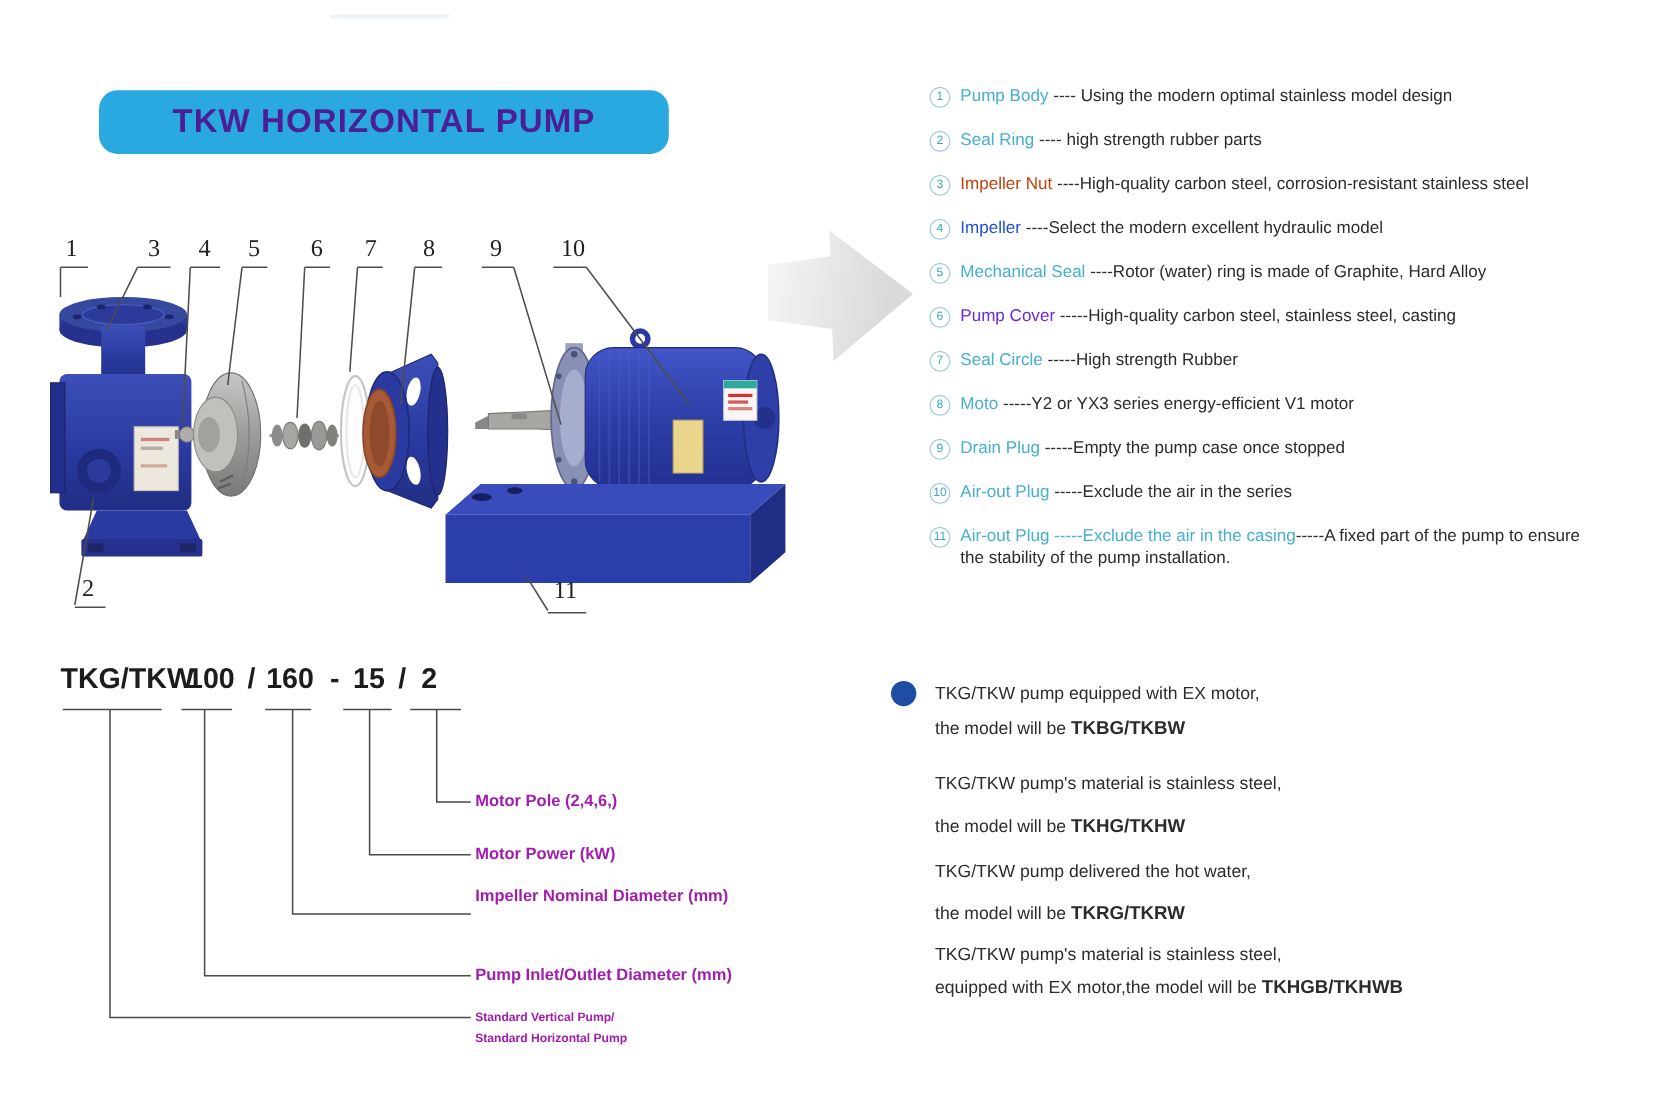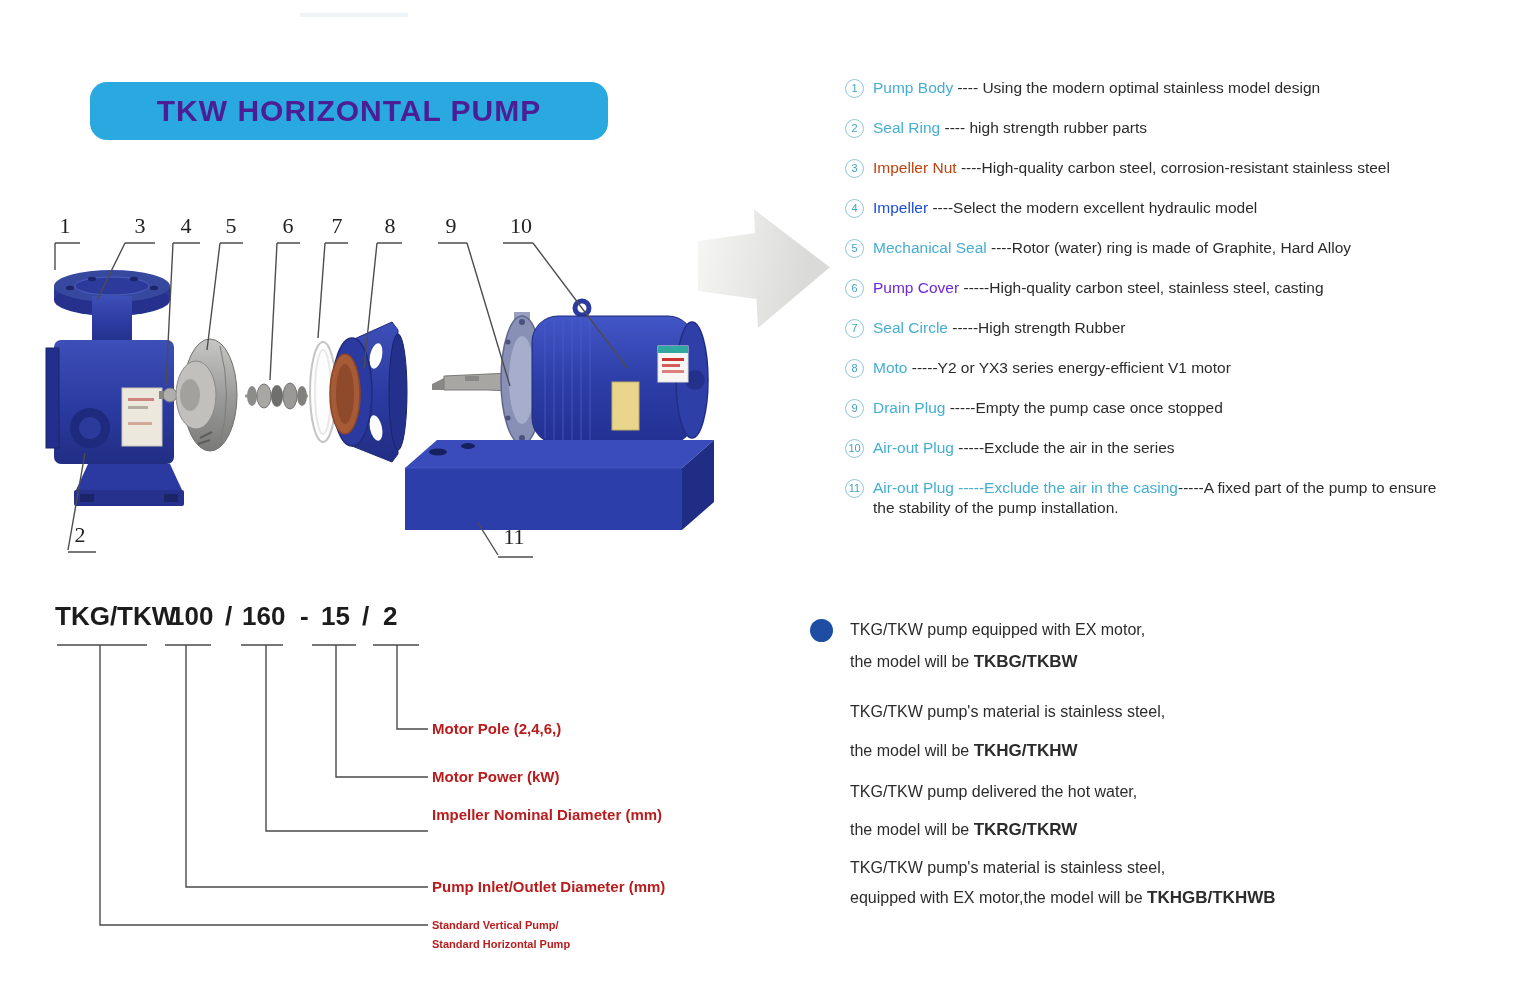--- a/index.html
+++ b/index.html
@@ -27,21 +27,21 @@
   .pl-num{flex:none;width:17px;height:17px;margin-top:1px;border:1px solid #90c6da;border-radius:50%;
           color:#3fa3c8;font-size:11px;line-height:17px;text-align:center;}
   .pl-name{color:#45aed3;}
   .pl-desc{color:#2b2b2b;}
 
   
   .code{position:absolute;top:601px;font-weight:bold;font-size:26px;color:#1c1c1c;}
   .seg0{left:55px;} .seg1{left:170px;} .seg2{left:225px;} .seg3{left:242px;}
   .seg4{left:300px;} .seg5{left:321px;} .seg6{left:362px;} .seg7{left:383px;}
   .decode-svg{position:absolute;left:0;top:600px;width:760px;height:400px;}
-  .dlabel{position:absolute;left:432px;font-weight:bold;font-size:15px;color:#b91c1c;white-space:nowrap;}
+  .dlabel{position:absolute;left:432px;font-weight:bold;font-size:15px;color:#a21caf;white-space:nowrap;}
   .dl0{top:720px;} .dl1{top:768px;} .dl2{top:806px;} .dl3{top:878px;}
   .dl4{top:916px;line-height:19px;font-size:11px;}
 
   
   .note-bullet{position:absolute;left:810px;top:619px;width:23px;height:23px;border-radius:50%;}
   .note-line{position:absolute;left:850px;font-size:16px;color:#2b2b2b;white-space:nowrap;}
   .note-line b{font-size:17px;}
   .nl0{top:620px;} .nl1{top:652px;} .nl2{top:702px;} .nl3{top:741px;}
   .nl4{top:782px;} .nl5{top:820px;} .nl6{top:858px;} .nl7{top:888px;}
 </style>

